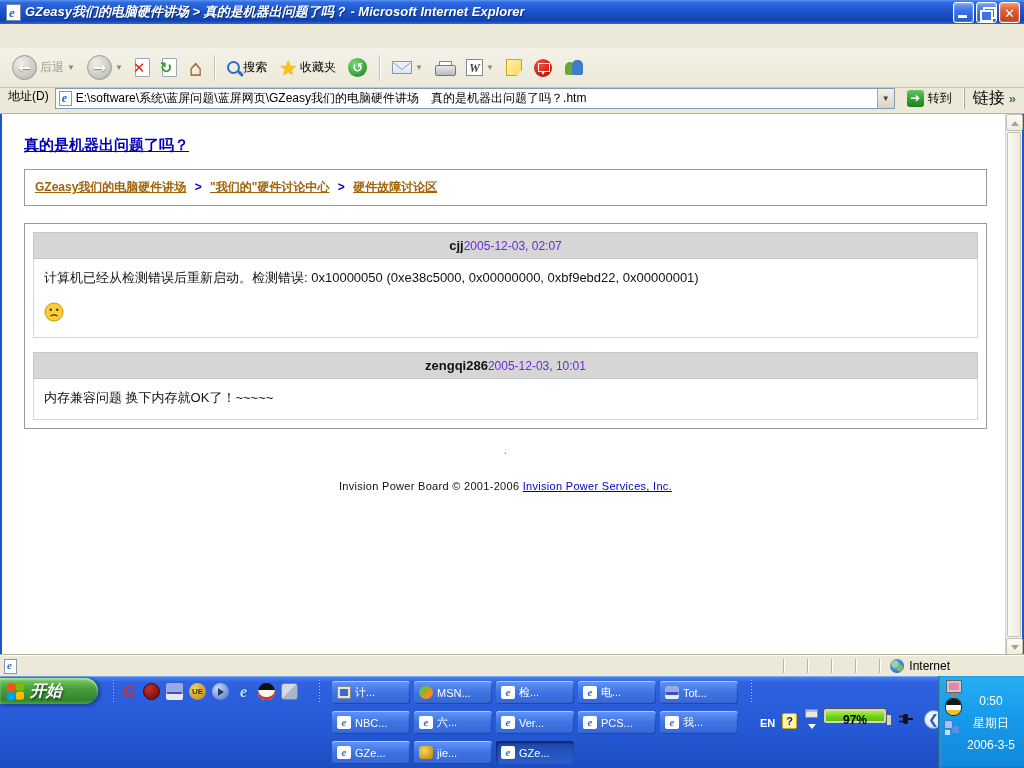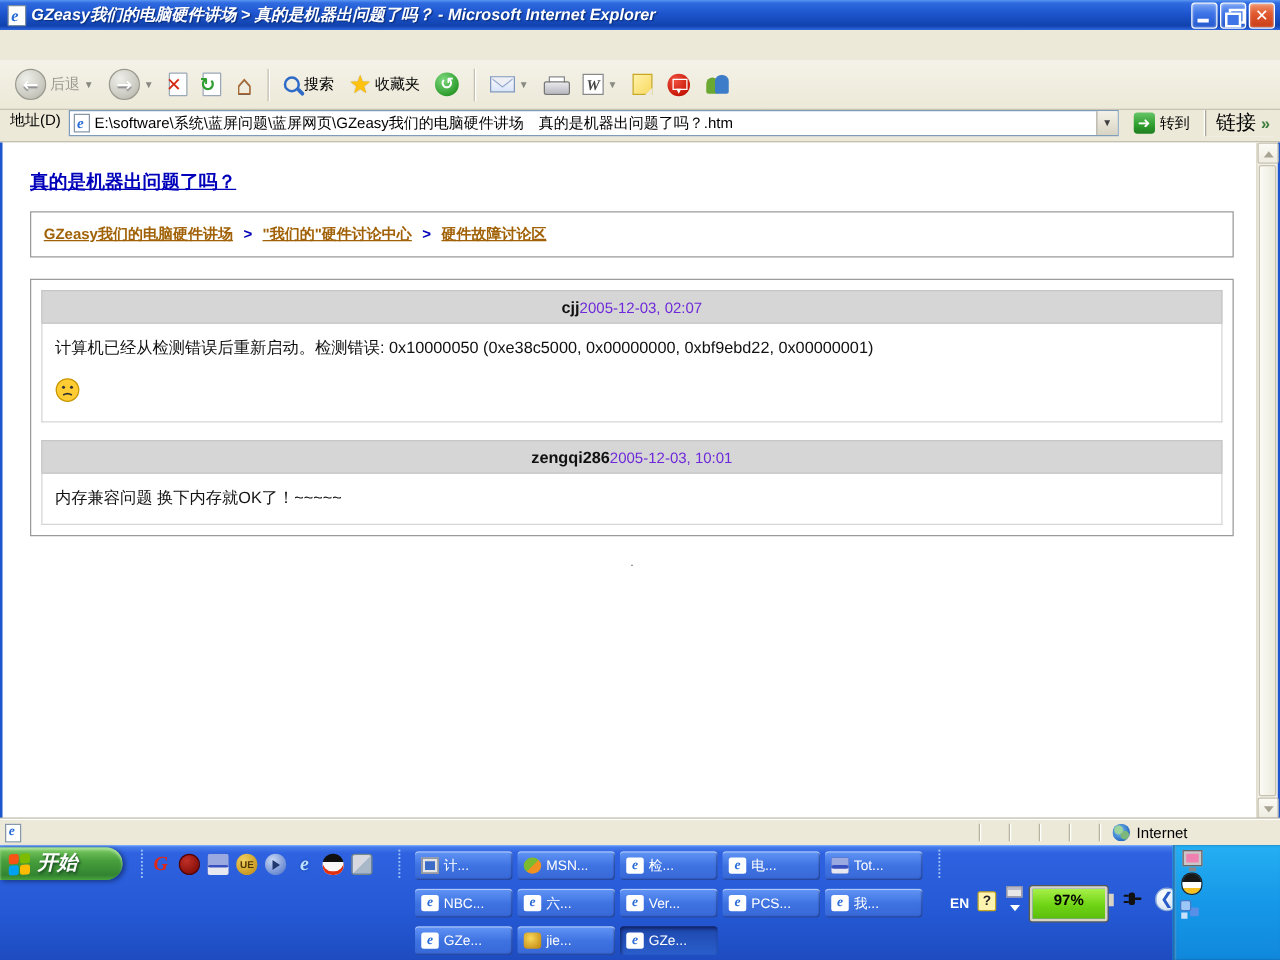--- a/index.html
+++ b/index.html
@@ -182,21 +182,21 @@
   .mi-floppy { background:#3850C0; border-radius:2px; box-shadow:inset 0 -4px 0 #E8E8F0, inset 0 6px 0 #9AAAE0; }
   .mi-winamp { border-radius:3px; background:radial-gradient(circle at 40% 35%,#F8D858,#C89018 80%); }
   .tray { position:absolute; left:752px; right:86px; top:0; height:100%; }
   .tray-lang { position:absolute; left:8px; top:40px; color:#fff; font:bold 11px/14px "Liberation Sans",sans-serif; }
   .tray-help { position:absolute; left:30px; top:37px; width:15px; height:16px; background:#FFF3B0; border:1px solid #C8A820;
     border-radius:2px; color:#222; font:bold 11px/15px "Liberation Sans",sans-serif; text-align:center; }
   .tray-kbd { position:absolute; left:53px; top:33px; width:13px; height:9px; background:#E8E8E8; border:1px solid #889;
     box-shadow:inset 0 2px 0 #bbc; }
   .tray-kbd-caret { position:absolute; left:56px; top:48px; border-left:4px solid transparent; border-right:4px solid transparent;
     border-top:5px solid #fff; }
-  .battery { position:absolute; left:72px; top:33px; width:62px; height:28px; background:linear-gradient(180deg,#A8F048,#6ED414 55%,#5CBE0E);
+  .battery { position:absolute; left:72px; top:33px; width:62px; height:14px; background:linear-gradient(180deg,#A8F048,#6ED414 55%,#5CBE0E);
     border:2px solid #D8D4C4; border-radius:2px; box-shadow:0 0 0 1px #5A5A4A; color:#000;
     font:bold 12px/19px "Liberation Sans",sans-serif; text-align:center; }
   .battery::after { content:""; position:absolute; right:-7px; top:4px; width:4px; height:10px; background:#D8D4C4; }
   .tray-plug { position:absolute; left:146px; top:36px; }
   .tray-chevron { position:absolute; left:172px; top:34px; width:19px; height:19px; border-radius:50%;
     background:radial-gradient(circle at 35% 30%,#fff,#D8E6F6 70%,#B8CCE8); border:1px solid #88A8D8;
     color:#2A5CC8; font:bold 13px/17px "DejaVu Sans",sans-serif; text-align:center; }
   .clock-area { position:absolute; right:0; top:0; width:86px; height:100%;
     background:linear-gradient(180deg,#25AFF3 0,#1698E8 50%,#1088DC 100%);
     box-shadow:inset 2px 0 2px rgba(0,40,90,.5), inset 3px 0 0 rgba(160,220,255,.35); }
@@ -336,20 +336,23 @@
             <span class="post-date">2005-12-03, 10:01</span>
           </div>
           <div class="post-body">
             <span>内存兼容问题 换下内存就OK了！~~~~~</span>
           </div>
         </div>
       </div>
 
       <div class="tiny-mark">.</div>
 
+      <div class="page-footer">
+        <span>Invision Power Board © 2001-2006 </span><a>Invision Power Services, Inc.</a>
+      </div>
     </div>
 
     <div class="vscroll">
       <span class="vs-arrow vs-up"></span>
       <span class="vs-thumb"></span>
       <span class="vs-arrow vs-down"></span>
     </div>
   </div>
 
   <div class="statusbar">
@@ -457,16 +460,21 @@
           <path d="M10 7h5" stroke="#111" stroke-width="2"></path>
         </svg>
       </span>
       <span class="tray-chevron">❮</span>
     </div>
 
     <div class="clock-area">
       <span class="ti-monitor"></span>
       <span class="ti-qq"></span>
       <span class="ti-blue"></span>
+      <div class="clock-text">
+        <div>0:50</div>
+        <div>星期日</div>
+        <div>2006-3-5</div>
+      </div>
     </div>
   </div>
 
 </div>
 
 </body></html>

